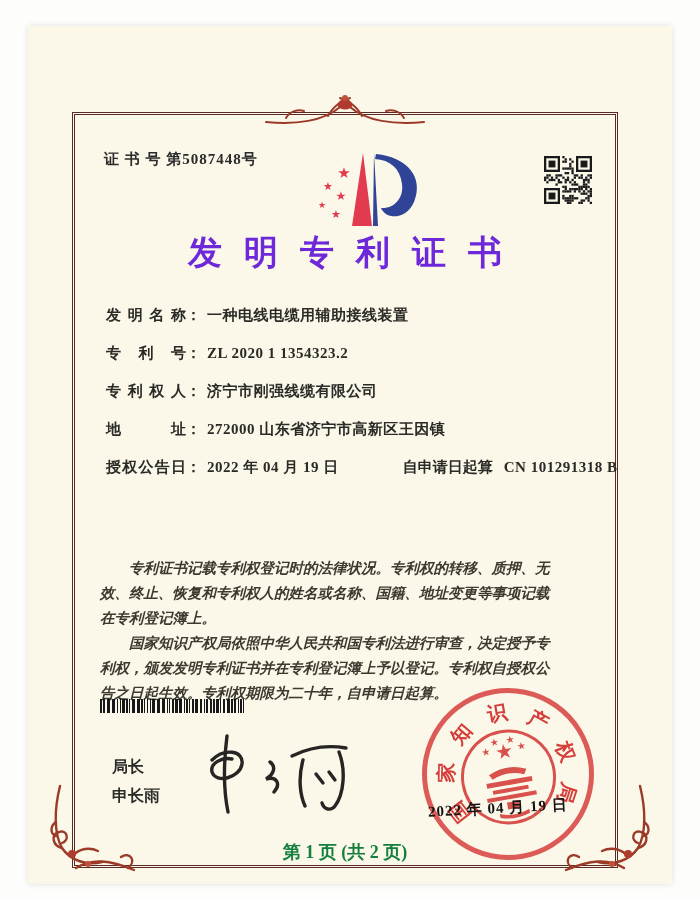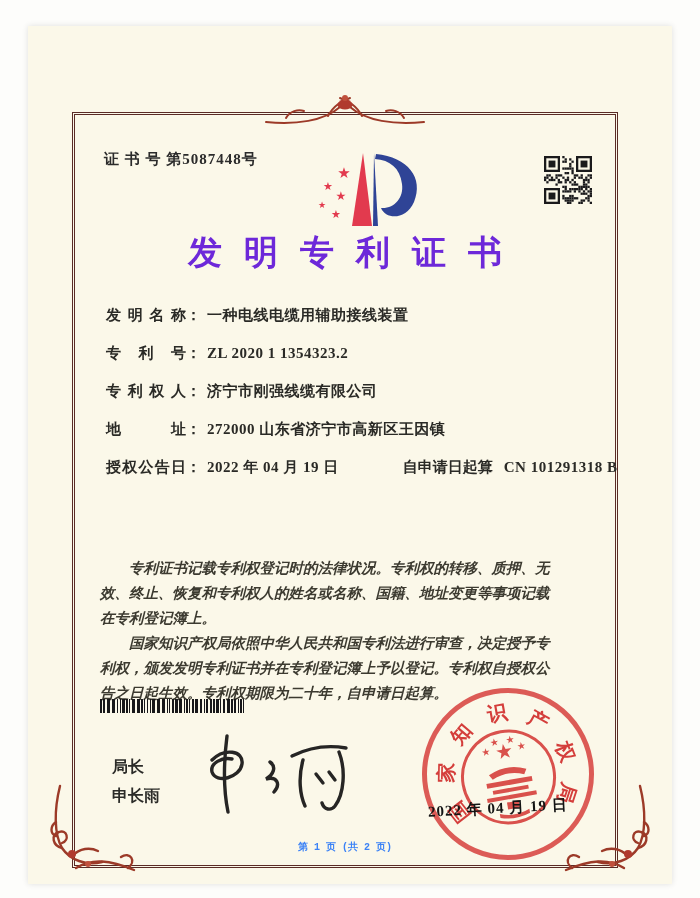--- a/index.html
+++ b/index.html
@@ -30,21 +30,21 @@
   .officials{position:absolute;left:112px;top:752px;font-size:16px;font-weight:700;color:#2b2b28;line-height:29px;}
   .signature{position:absolute;left:190px;top:730px;}
   .seal{position:absolute;left:420px;top:686px;width:176px;height:176px;transform:rotate(-10deg);}
   .seal-ring{position:absolute;left:2px;top:2px;width:162px;height:162px;border:5px solid rgba(214,64,60,.85);
              border-radius:50%;}
   .seal-char{position:absolute;left:50%;top:50%;width:22px;margin-left:-11px;margin-top:-11px;height:22px;
              text-align:center;font-size:20px;font-weight:700;color:rgba(210,52,50,.95);font-family:"Liberation Serif",serif;}
   .seal-date{position:absolute;left:428px;top:799px;font-size:15px;font-weight:700;color:#141414;
              letter-spacing:1px;transform:rotate(-3deg);white-space:nowrap;}
   .footer{position:absolute;left:72px;top:840px;width:546px;text-align:center;
-          font-size:10px;font-weight:600;color:#3b82f6;font-family:Liberation Mono, monospace;}
+          font-size:18px;font-weight:600;color:#15803d;}
 </style>
 </head>
 <body>
 
 <div id="stage">
   <div class="paper"></div>
   <div class="frame"></div>
 
   <svg class="ornament" style="left:262px;top:90px;" width="166" height="42" viewBox="0 0 166 42">
     <g fill="none" stroke="#9c3a28" stroke-width="2" stroke-linecap="round">

